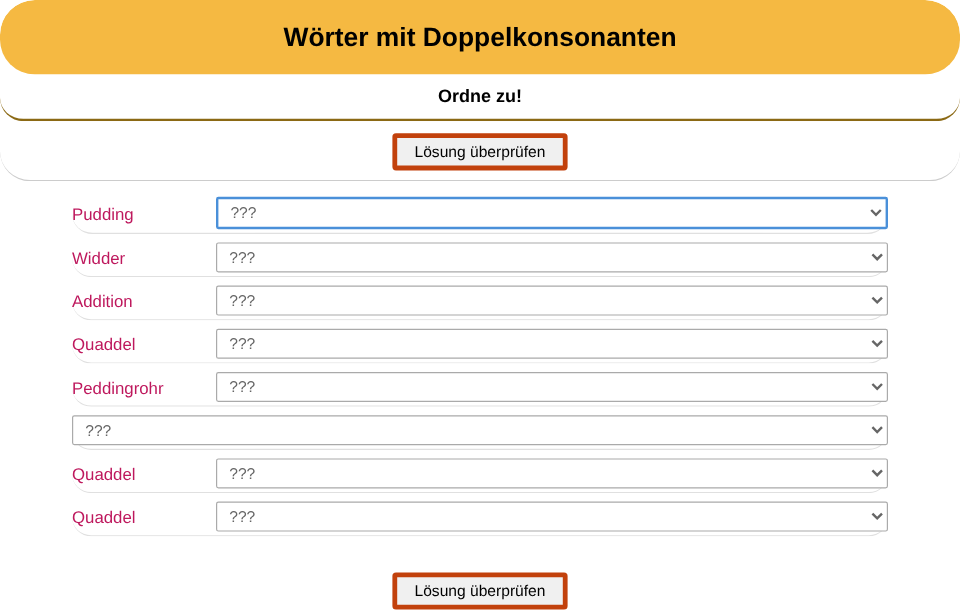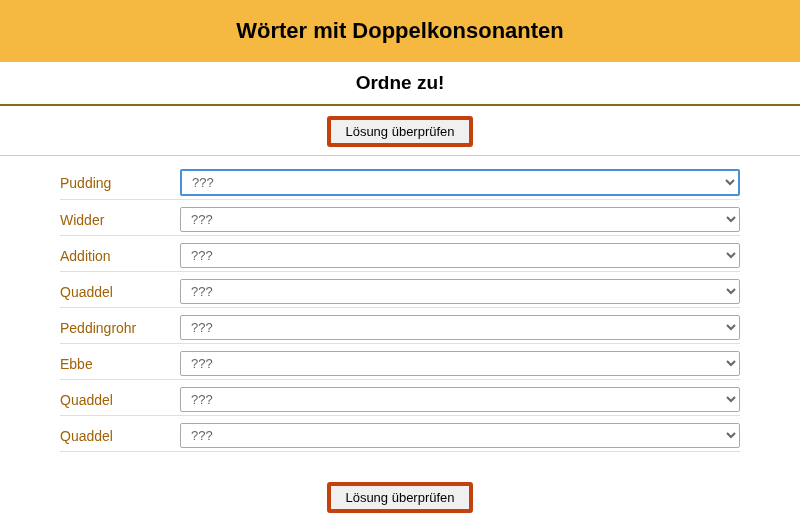--- a/index.html
+++ b/index.html
@@ -1,18 +1,19 @@
 <!DOCTYPE html>
 <html><head>
   <meta charset="utf-8">
   <style>
     * {
       box-sizing: border-box;
       margin: 0;
       padding: 0;
+      border-radius: 29px;
     }
 
     body {
       width: 800px;
       height: 513px;
       font-family: Arial, Helvetica, sans-serif;
       font-size: 14px;
       background: #ffffff;
       overflow: hidden;
     }
@@ -28,21 +29,21 @@
       font-weight: bold;
       color: #000;
     }
 
     .instruction-bar {
       background-color: #fff;
       border-bottom: 2px solid #8b6914;
       padding: 10px;
       text-align: center;
       font-weight: bold;
-      font-size: 19px;
+      font-size: 15px;
     }
 
     .check-btn-container-top {
       display: flex;
       justify-content: center;
       padding: 10px 0 8px 0;
       border-bottom: 1px solid #ccc;
     }
 
     .check-button {
@@ -62,21 +63,21 @@
       display: flex;
       align-items: center;
       margin-bottom: 4px;
       padding: 3px 0;
       border-bottom: 1px solid #e0e0e0;
     }
 
     .word-label {
       width: 120px;
       font-size: 14px;
-      color: #a16207;
+      color: #be185d;
       flex-shrink: 0;
     }
 
     .word-select {
       flex: 1;
       font-size: 13px;
       padding: 3px 6px;
       border: 1px solid #aaa;
       border-radius: 2px;
       background: #fff;
@@ -127,21 +128,20 @@
     </div>
     <div class="word-row">
       <span class="word-label">Quaddel</span>
       <select class="word-select"><option value="???">???</option></select>
     </div>
     <div class="word-row">
       <span class="word-label">Peddingrohr</span>
       <select class="word-select"><option value="???">???</option></select>
     </div>
     <div class="word-row">
-      <span class="word-label">Ebbe</span>
       <select class="word-select"><option value="???">???</option></select>
     </div>
     <div class="word-row">
       <span class="word-label">Quaddel</span>
       <select class="word-select"><option value="???">???</option></select>
     </div>
     <div class="word-row">
       <span class="word-label">Quaddel</span>
       <select class="word-select"><option value="???">???</option></select>
     </div>

